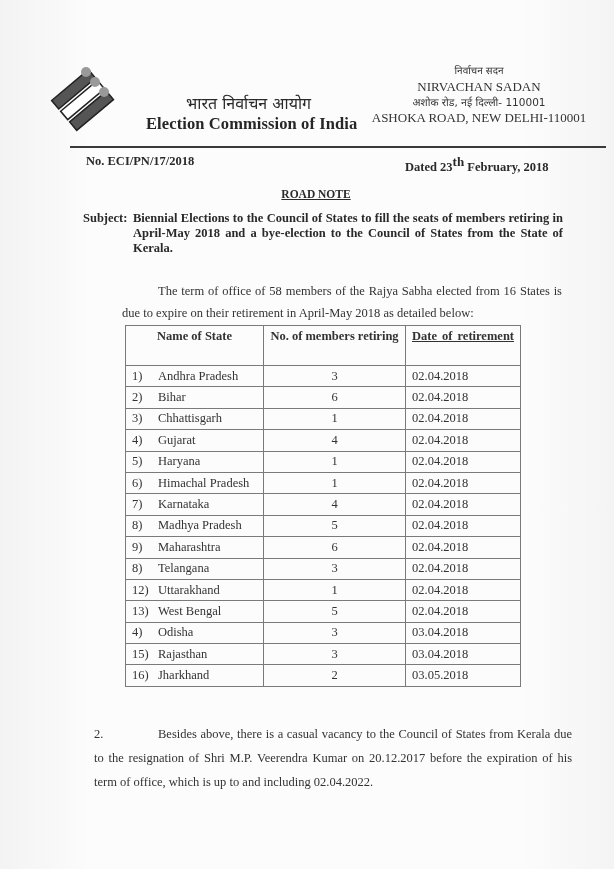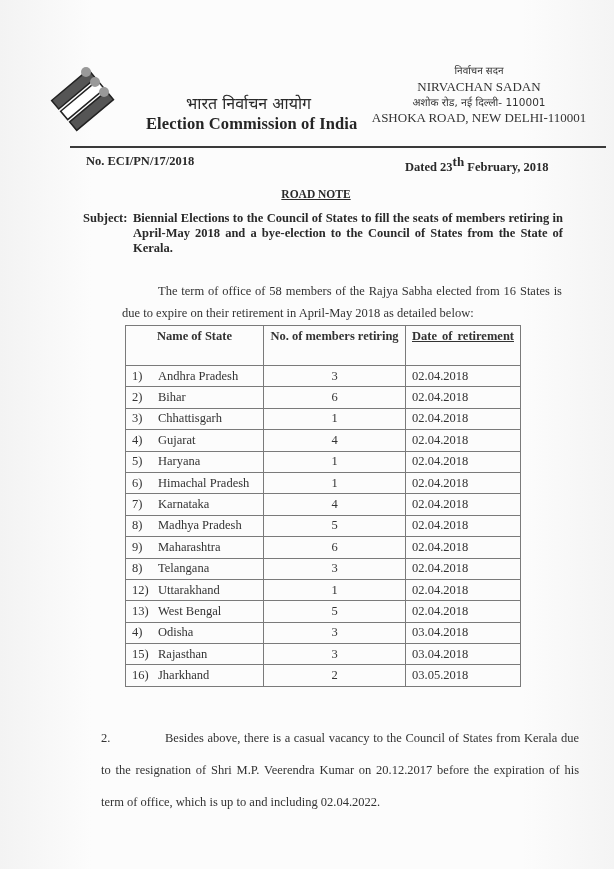--- a/index.html
+++ b/index.html
@@ -32,21 +32,21 @@
   table.states { position: absolute; left: 125px; top: 325px; border-collapse: collapse; font-family:"Liberation Serif", serif; font-size: 12.5px; color:#333; }
   table.states th, table.states td { border: 1px solid #7a7a7a; padding: 0 6px; }
   table.states th { height: 36px; font-weight: bold; vertical-align: top; padding-top: 3px; line-height: 15px; }
   table.states td { height: 20.4px; }
   .c1 { width: 125px; text-align: left; }
   .c2 { width: 129px; text-align: center; }
   .c3 { width: 102px; text-align: left; }
   th.c1 { text-align: center; }
   th.c3 { text-align: justify; text-align-last: justify; text-decoration: underline; }
   .num { display: inline-block; width: 26px; }
-  .para2 { position: absolute; left: 101px; top: 722px; width: 478px; font-size: 12.5px; line-height: 32px; font-family:"Liberation Serif", serif; color:#333; text-align: justify; }
+  .para2 { position: absolute; left: 94px; top: 722px; width: 478px; font-size: 12.5px; line-height: 24px; font-family:"Liberation Serif", serif; color:#333; text-align: justify; }
   .para2 .pnum { display: inline-block; width: 36px; }
 </style>
 </head>
 <body>
 
 <div class="page">
 
   <svg class="logo" viewBox="0 0 70 66">
     <g transform="rotate(-40 35 33)">
       <rect x="10" y="14" width="48" height="11" fill="#555" stroke="#222" stroke-width="1.5"></rect>

